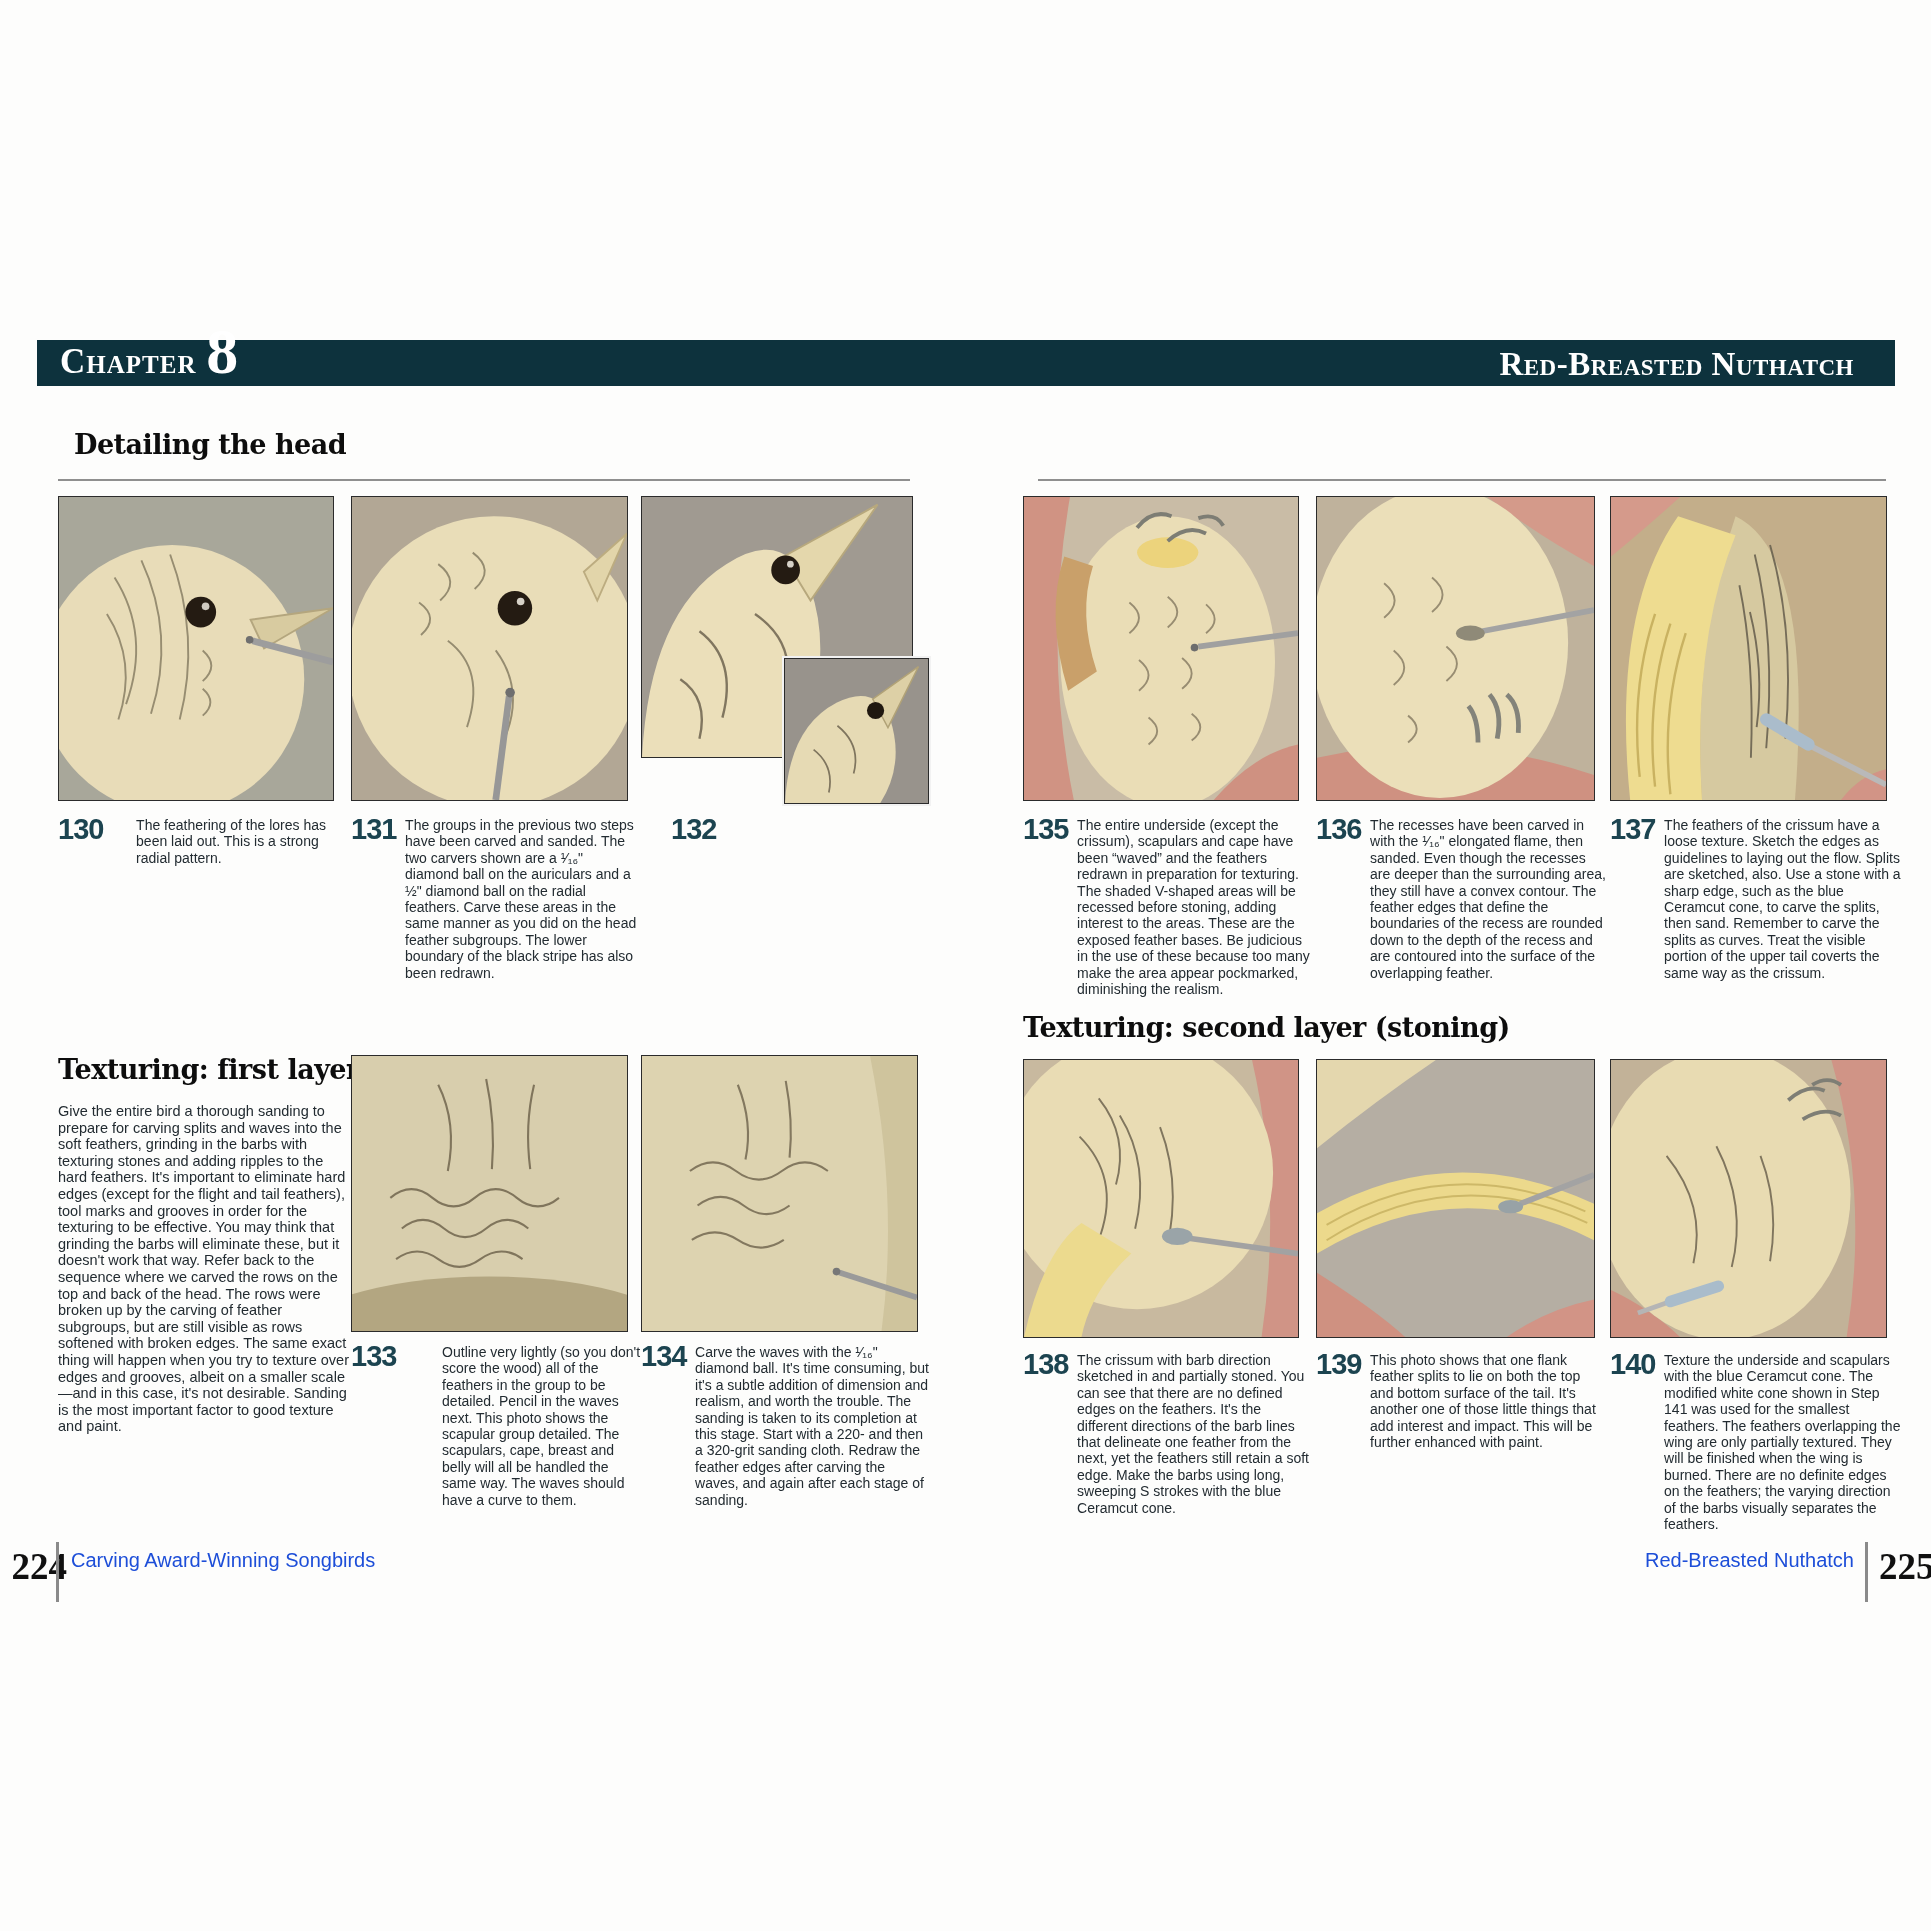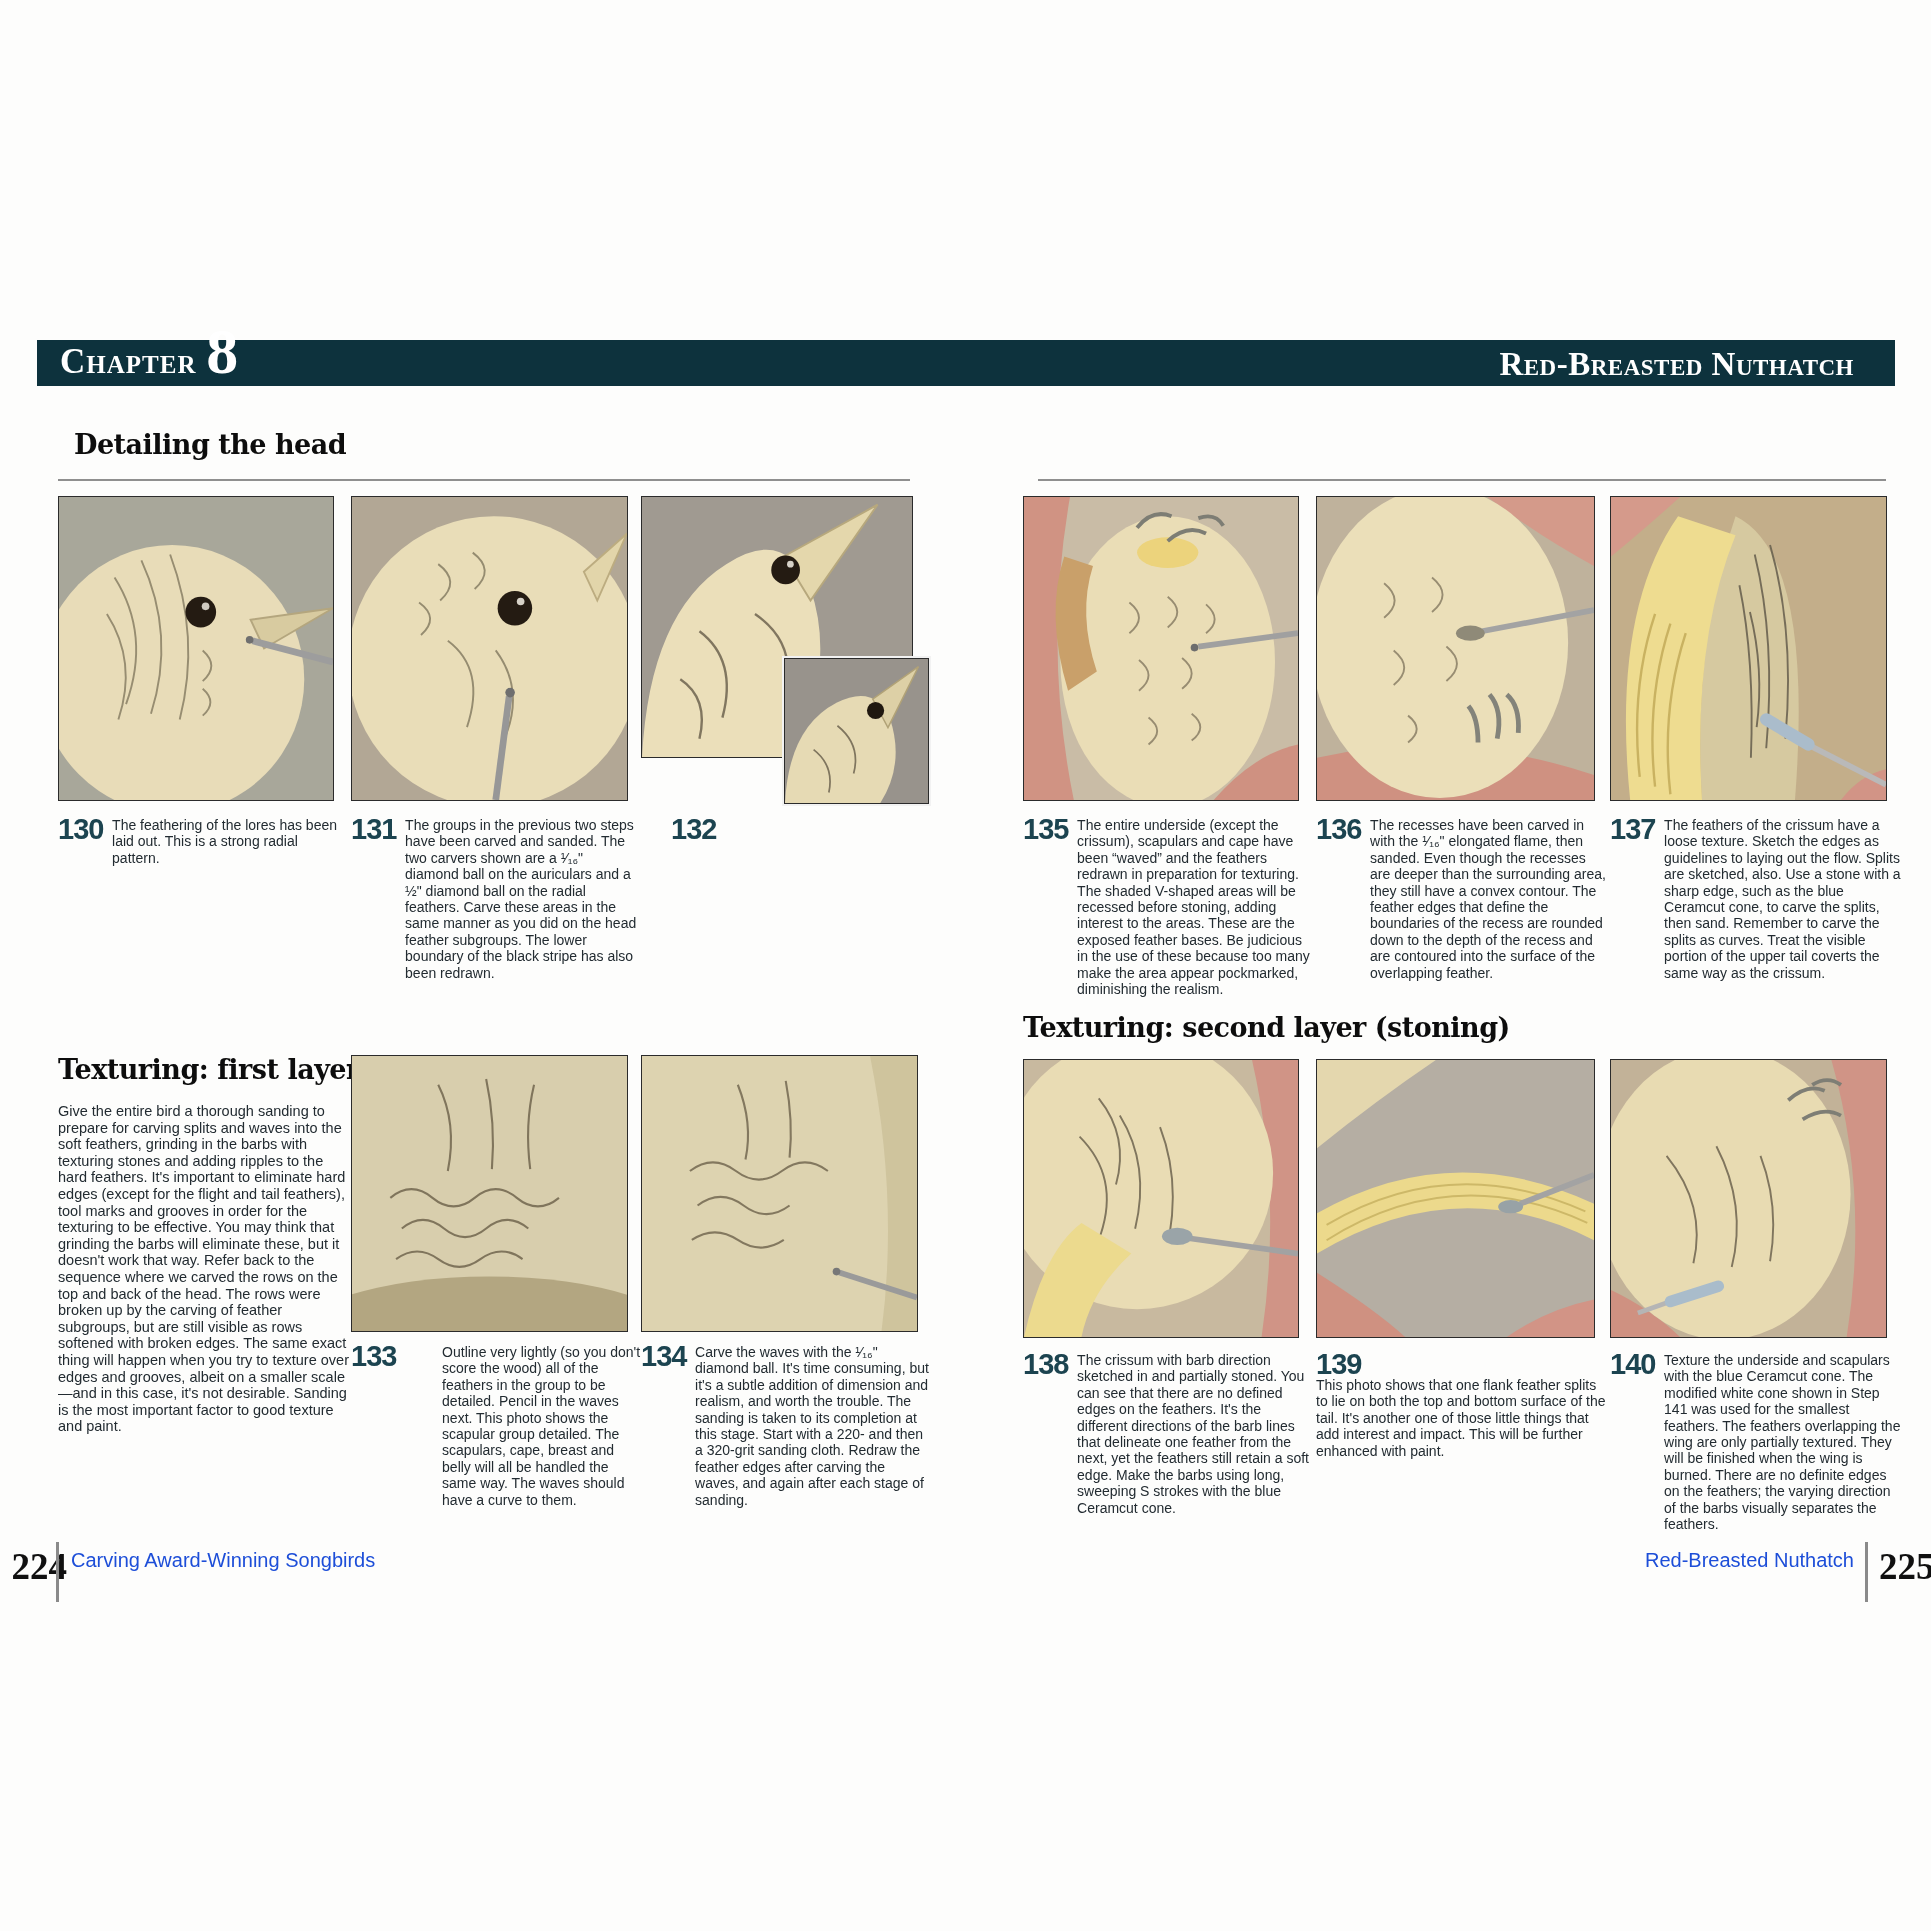--- a/index.html
+++ b/index.html
@@ -111,21 +111,21 @@
       <path d="M0,151 Q4,72 54,46 Q94,26 110,62 Q126,110 100,151 Z" fill="#e6dab4"></path>
       <path d="M92,42 L140,8 L108,72 Z" fill="#ddd0a6" stroke="#b1a277" stroke-width="1.5"></path>
       <g stroke="#6e6450" stroke-width="1.8" fill="none" opacity="0.85">
         <path d="M55,70 Q80,90 72,120"></path>
           <path d="M30,95 Q52,112 46,140"></path>
       </g>
       <circle cx="95" cy="54" r="9" fill="#20180f"></circle>
     </svg>
   </div>
 
-  <div class="caption" style="left:58px;top:817px;width:282px;">
+  <div class="caption" style="left:58px;top:817px;width:282px;gap:24px;">
     <span class="num">130</span>
     <span class="txt">The feathering of the lores has been laid out. This is a strong radial pattern.</span>
   </div>
   <div class="caption" style="left:351px;top:817px;width:288px;">
     <span class="num">131</span>
     <span class="txt">The groups in the previous two steps have been carved and sanded. The two carvers shown are a ¹⁄₁₆" diamond ball on the auriculars and a ½" diamond ball on the radial feathers. Carve these areas in the same manner as you did on the head feather subgroups. The lower boundary of the black stripe has also been redrawn.</span>
   </div>
   <div class="caption" style="left:671px;top:817px;width:288px;">
     <span class="num">132</span>
   </div>
@@ -306,21 +306,21 @@
       </g>
       <path d="M28,264 L62,252" stroke="#b5b5b5" stroke-width="5"></path>
       <path d="M62,252 L112,236" stroke="#a9bccb" stroke-width="12" stroke-linecap="round"></path>
     </svg>
   </div>
 
   <div class="caption" style="left:1023px;top:1352px;width:292px;">
     <span class="num">138</span>
     <span class="txt">The crissum with barb direction sketched in and partially stoned. You can see that there are no defined edges on the feathers. It's the different directions of the barb lines that delineate one feather from the next, yet the feathers still retain a soft edge. Make the barbs using long, sweeping S strokes with the blue Ceramcut cone.</span>
   </div>
-  <div class="caption" style="left:1316px;top:1352px;width:290px;flex-direction:column;">
+  <div class="caption" style="left:1316px;top:1352px;width:290px;">
     <span class="num">139</span>
     <span class="txt">This photo shows that one flank feather splits to lie on both the top and bottom surface of the tail. It's another one of those little things that add interest and impact. This will be further enhanced with paint.</span>
   </div>
   <div class="caption" style="left:1610px;top:1352px;width:292px;">
     <span class="num">140</span>
     <span class="txt">Texture the underside and scapulars with the blue Ceramcut cone. The modified white cone shown in Step 141 was used for the smallest feathers. The feathers overlapping the wing are only partially textured. They will be finished when the wing is burned. There are no definite edges on the feathers; the varying direction of the barbs visually separates the feathers.</span>
   </div>
 
   <div class="pgnum" style="left:11.6px;top:1545px;">224</div>
   <div class="fdiv" style="left:56px;top:1542px;"></div>

